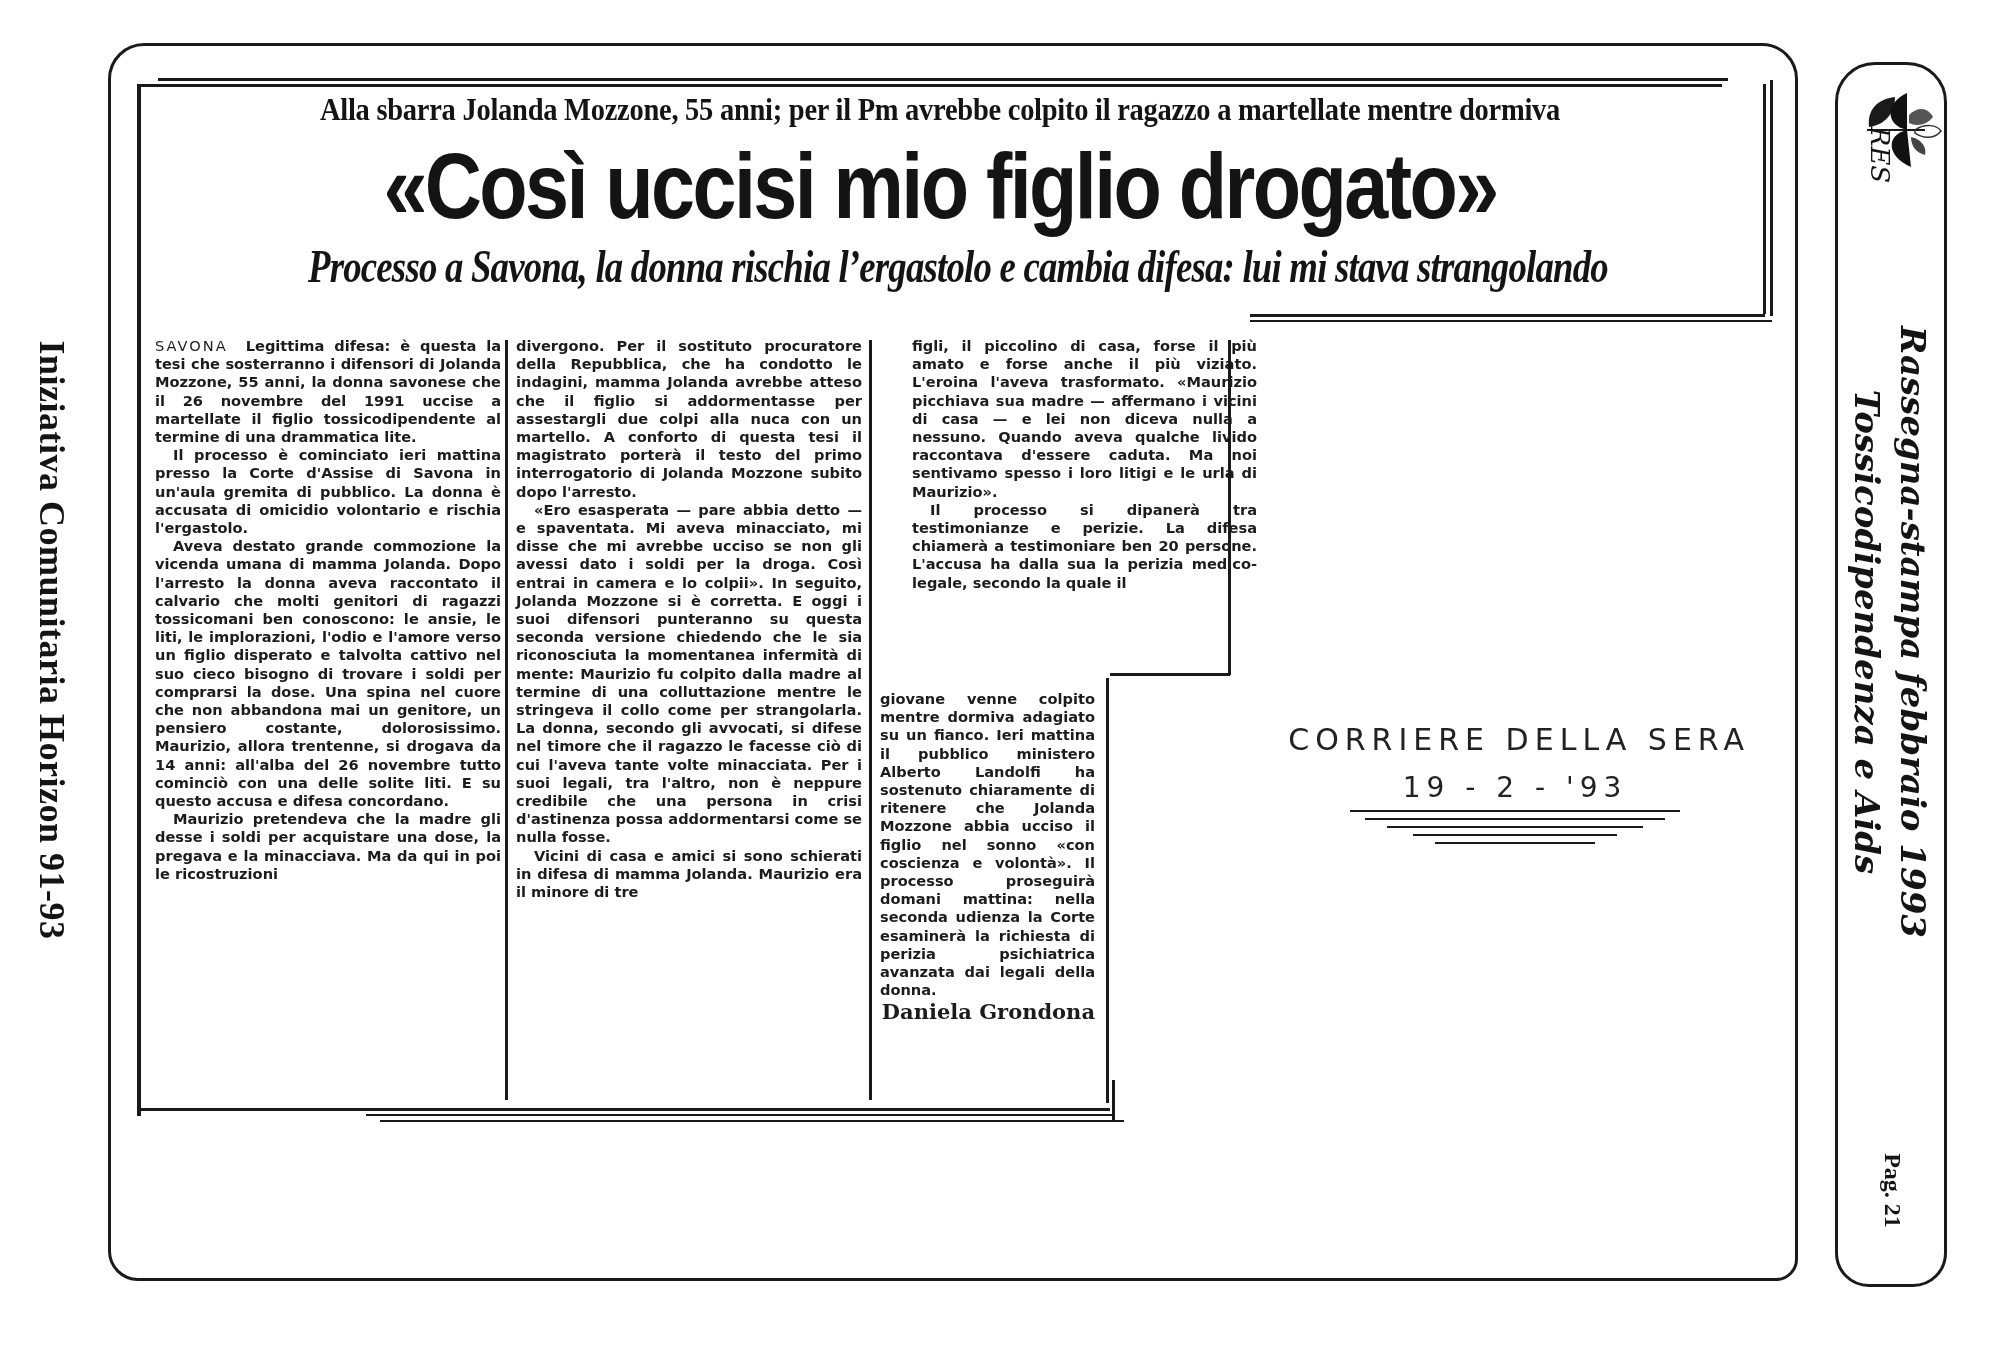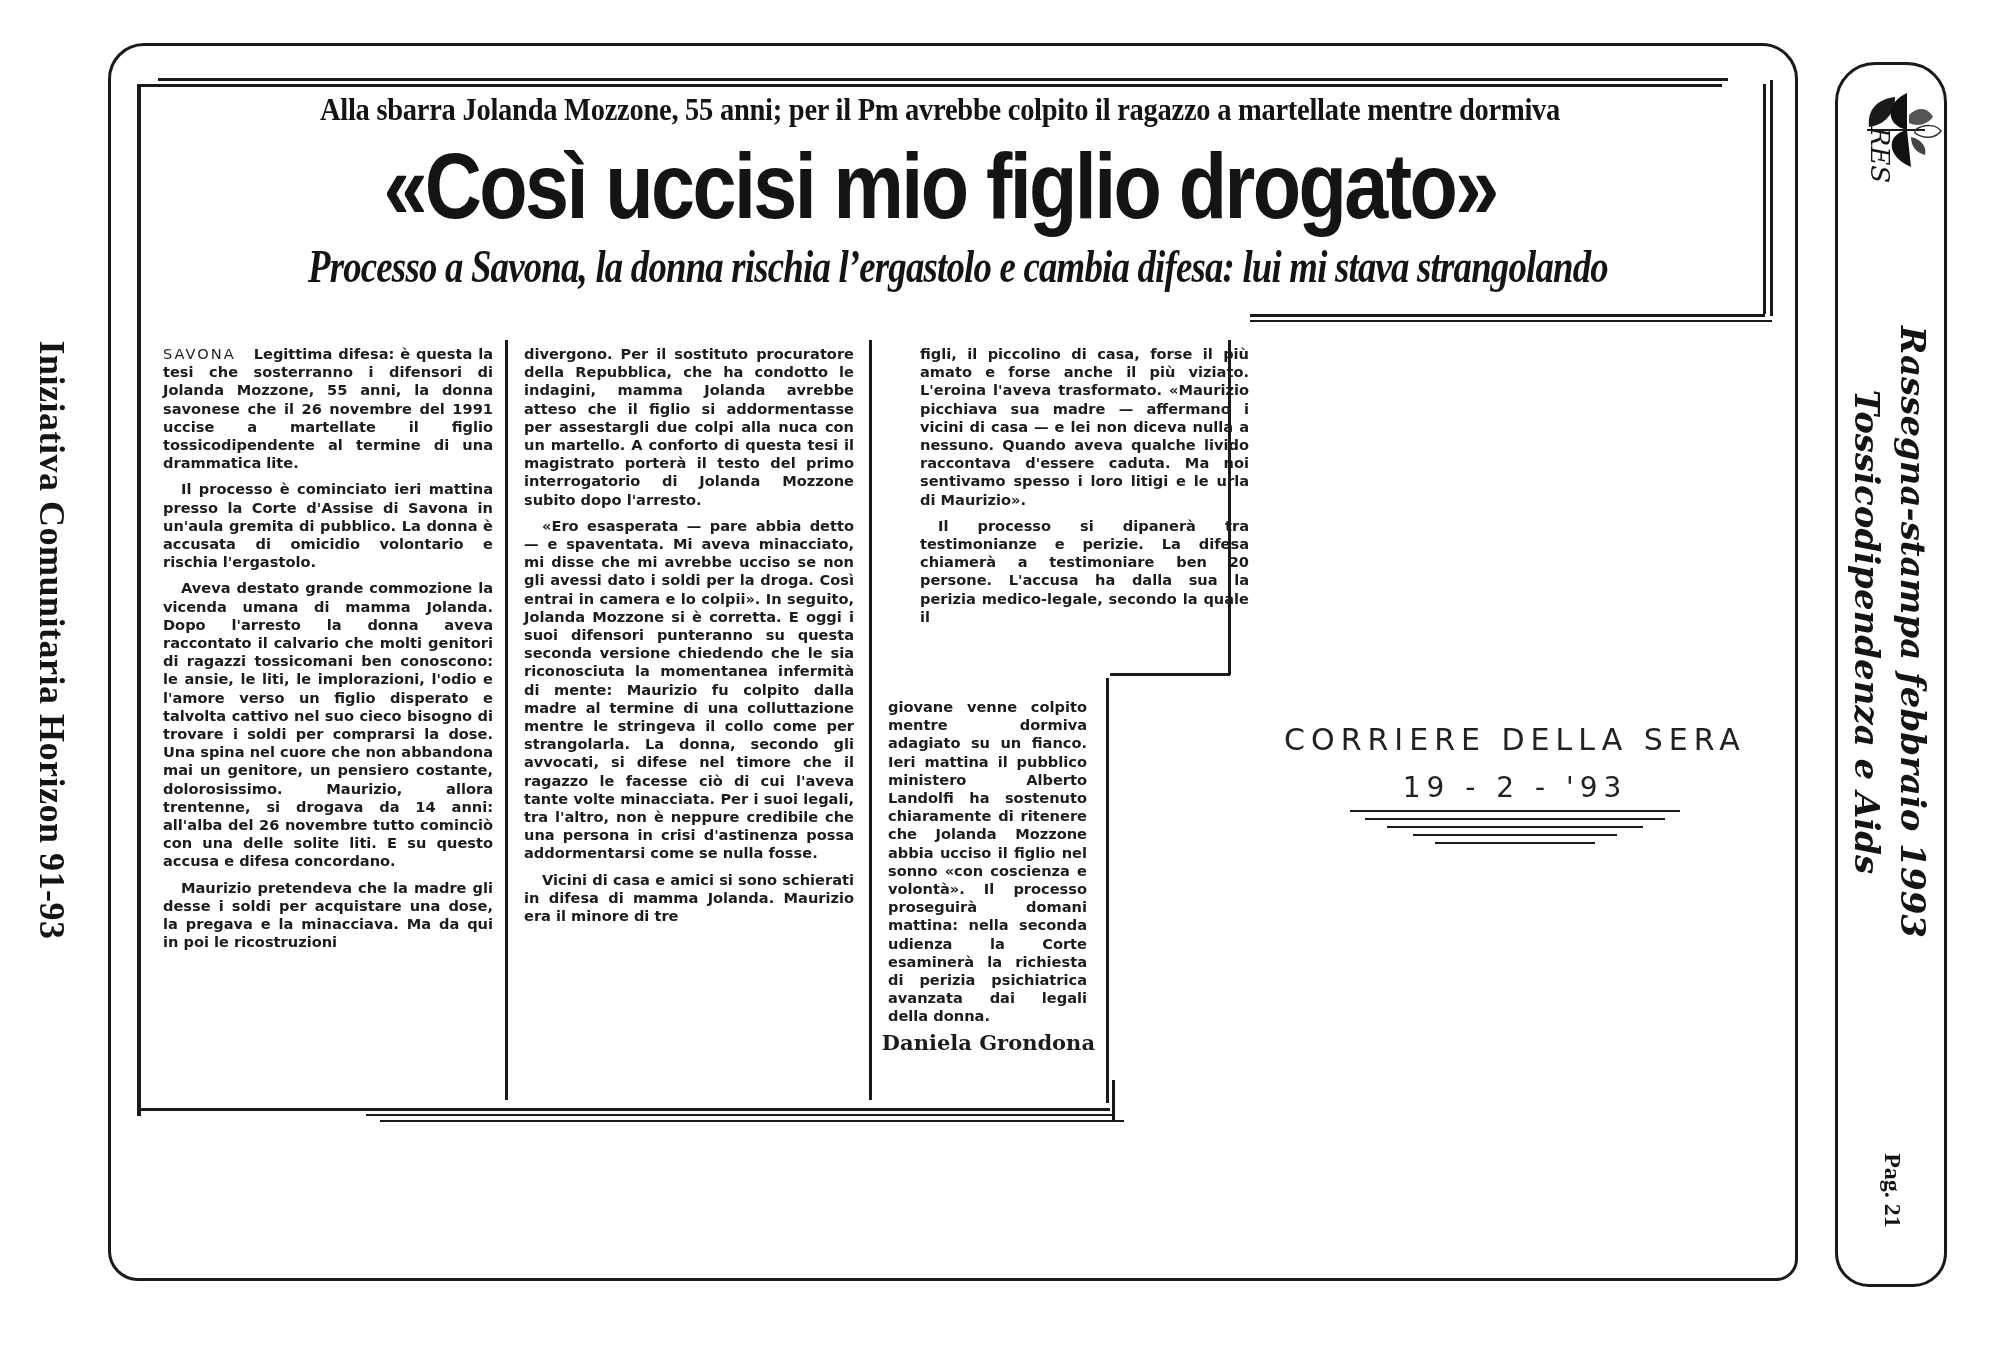--- a/index.html
+++ b/index.html
@@ -85,35 +85,35 @@
       font-size: 46px; letter-spacing: -1px;
       transform: scaleX(0.80); transform-origin: center; white-space: nowrap;
     }
 
     .col {
       top: 337px; width: 346px;
       font-family: "DejaVu Sans", sans-serif; font-weight: bold;
       font-size: 14.6px; line-height: 18.2px; color: #1c1c1c;
       text-align: justify; hyphens: manual;
     }
-    .col p { margin: 8px; text-indent: 18px; }
+    .col p { margin: 0; text-indent: 18px; }
     .col p.first { text-indent: 0; }
     .dateline { letter-spacing: 2px; font-weight: normal; margin-right: 18px; }
     .byline {
       text-align: right; margin-top: 4px; font-weight: bold; font-size: 21px;
       font-family: "DejaVu Serif", serif;
     }
     .col3a { left: 912px; top: 337px; width: 345px; }
     .col3b { left: 880px; top: 690px; width: 215px; }
 
     
     .note { left: 1280px; top: 722px; width: 470px; text-align: center; }
     .note .source {
       font-family: "DejaVu Sans", sans-serif; font-weight: normal;
-      font-size: 30px; letter-spacing: 6px; color: #222;
+      font-size: 30px; letter-spacing: 6px; color: #222; text-align: right;
     }
     .note .date {
       font-family: "DejaVu Sans", sans-serif; font-size: 28px;
       letter-spacing: 6px; margin-top: 14px; color: #222;
     }
     .underline { height: 2px; background: #1a1a1a; margin: 6px auto 0 auto; }
   </style>
 </head>
 <body>
 

